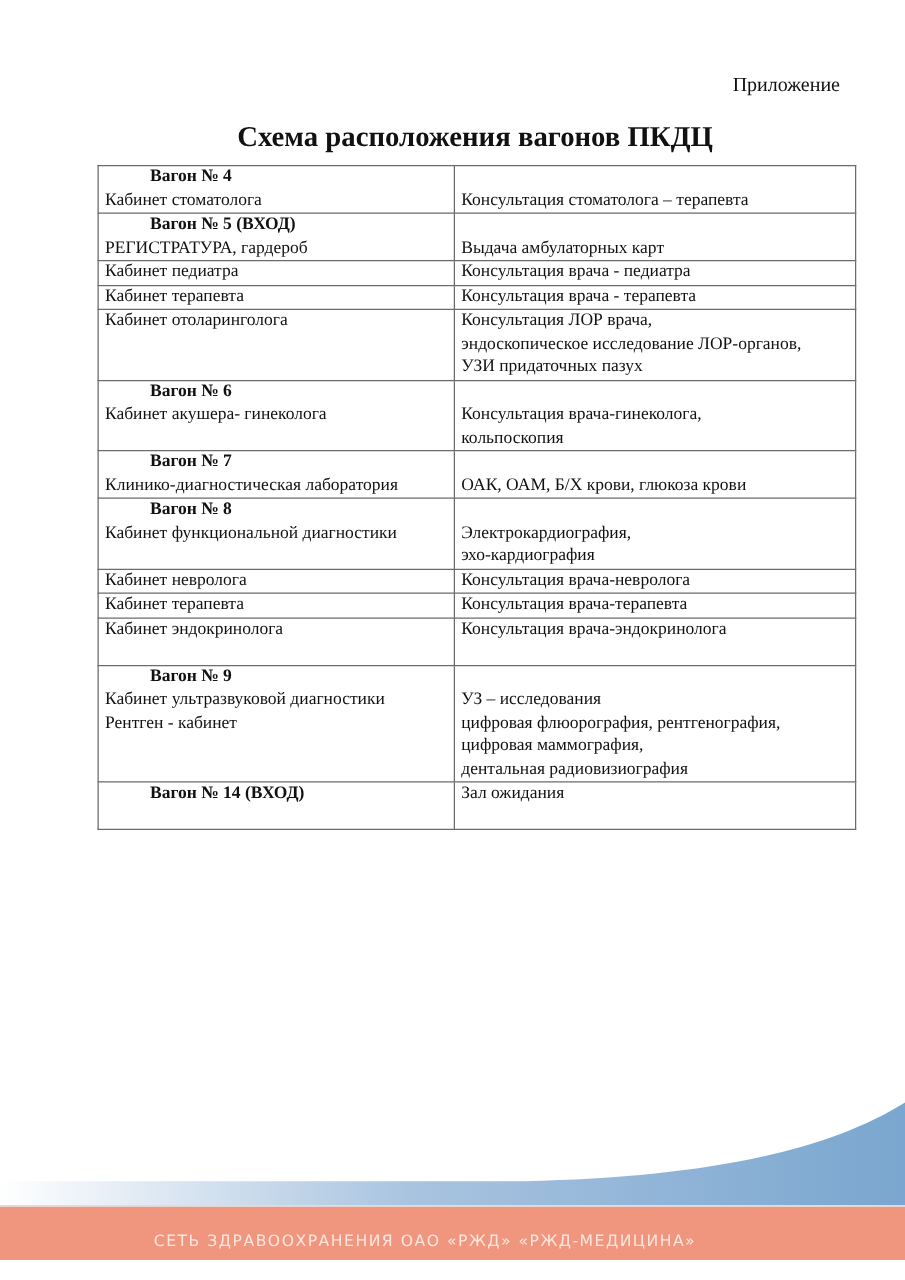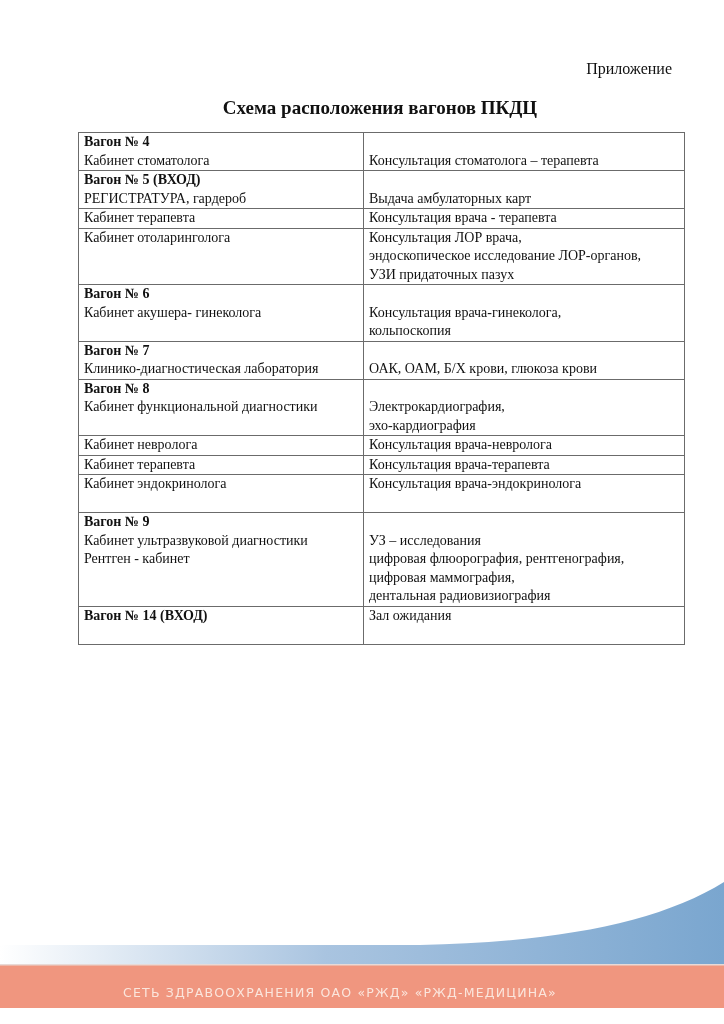--- a/index.html
+++ b/index.html
@@ -8,35 +8,35 @@
     background: #ffffff;
     font-family: "Liberation Serif", serif;
     color: #111;
   }
   .appendix {
     position: absolute; top: 60px; right: 52px;
     font-size: 16px;
   }
   .title {
     position: absolute; top: 97px; left: 0; width: 724px; padding-left: 36px; box-sizing: border-box;
-    text-align: center; font-weight: bold; font-size: 19px;
+    text-align: center; font-weight: bold; font-size: 23px;
   }
   table.schema {
     position: absolute; top: 132px; left: 78px;
     width: 607px;
     border-collapse: collapse;
     font-size: 14px; line-height: 18.5px;
   }
   table.schema td {
     border: 1px solid #6b6b6b;
     padding: 0 5px;
     vertical-align: top;
   }
   td.c1 { width: 274px; }
-  .bold { font-weight: bold; }
+  .bold { font-weight: bold; margin-left: 36px; }
   .line { display: block; }
   .spacer { display: block; height: 18.5px; }
   .footer {
     position: absolute; left: 0; top: 860px; width: 724px; height: 164px;
   }
   .footer svg { position: absolute; left: 0; top: 0; }
   .footer-text {
     position: absolute; left: 0; top: 117px; width: 680px; height: 32px;
     text-align: center; line-height: 32px;
     font-family: "DejaVu Sans", sans-serif; font-size: 12.5px; letter-spacing: 1.2px;
@@ -62,20 +62,28 @@
         </td>
       </tr>
       <tr>
         <td class="c1">
           <span class="line bold">Вагон № 5  (ВХОД)</span>
           <span class="line">РЕГИСТРАТУРА, гардероб</span>
         </td>
         <td class="c2">
           <span class="spacer"></span>
           <span class="line">Выдача амбулаторных карт</span>
+        </td>
+      </tr>
+      <tr>
+        <td class="c1">
+          <span class="line">Кабинет педиатра</span>
+        </td>
+        <td class="c2">
+          <span class="line">Консультация врача - педиатра</span>
         </td>
       </tr>
       <tr>
         <td class="c1">
           <span class="line">Кабинет терапевта</span>
         </td>
         <td class="c2">
           <span class="line">Консультация врача - терапевта</span>
         </td>
       </tr>

